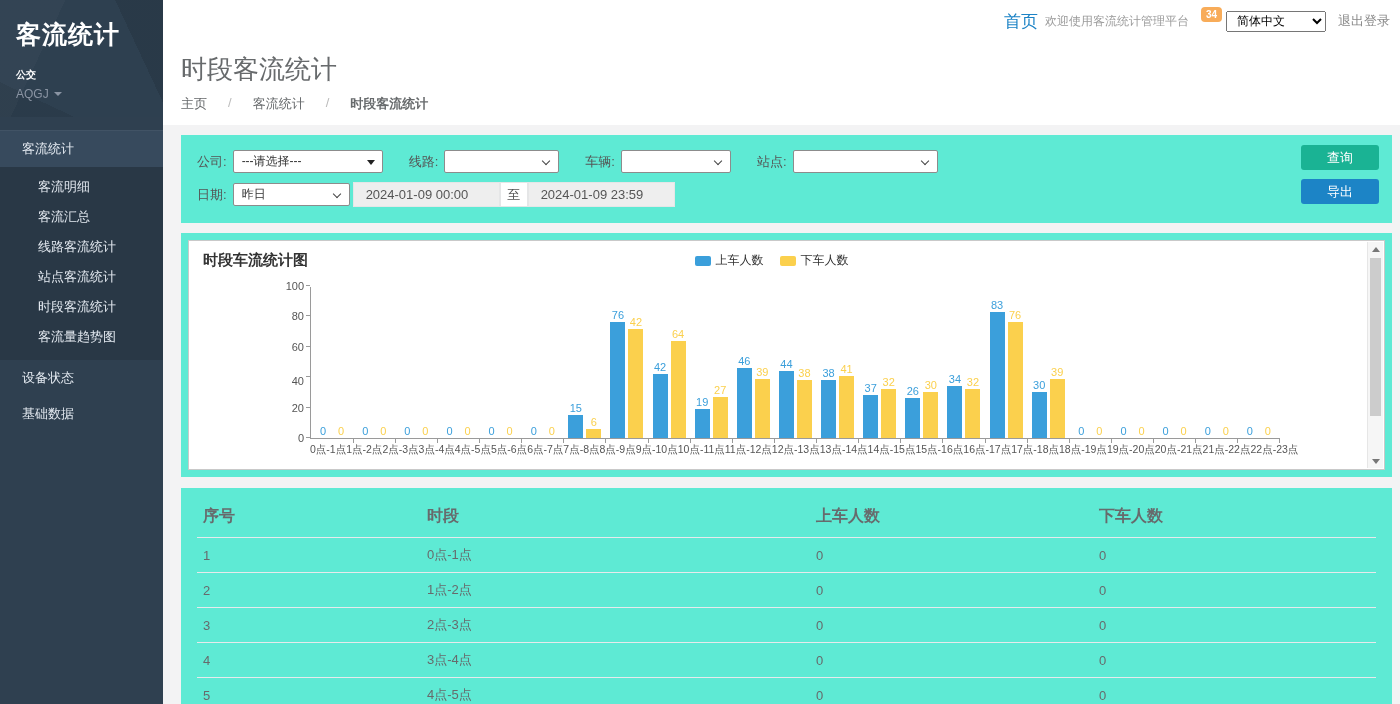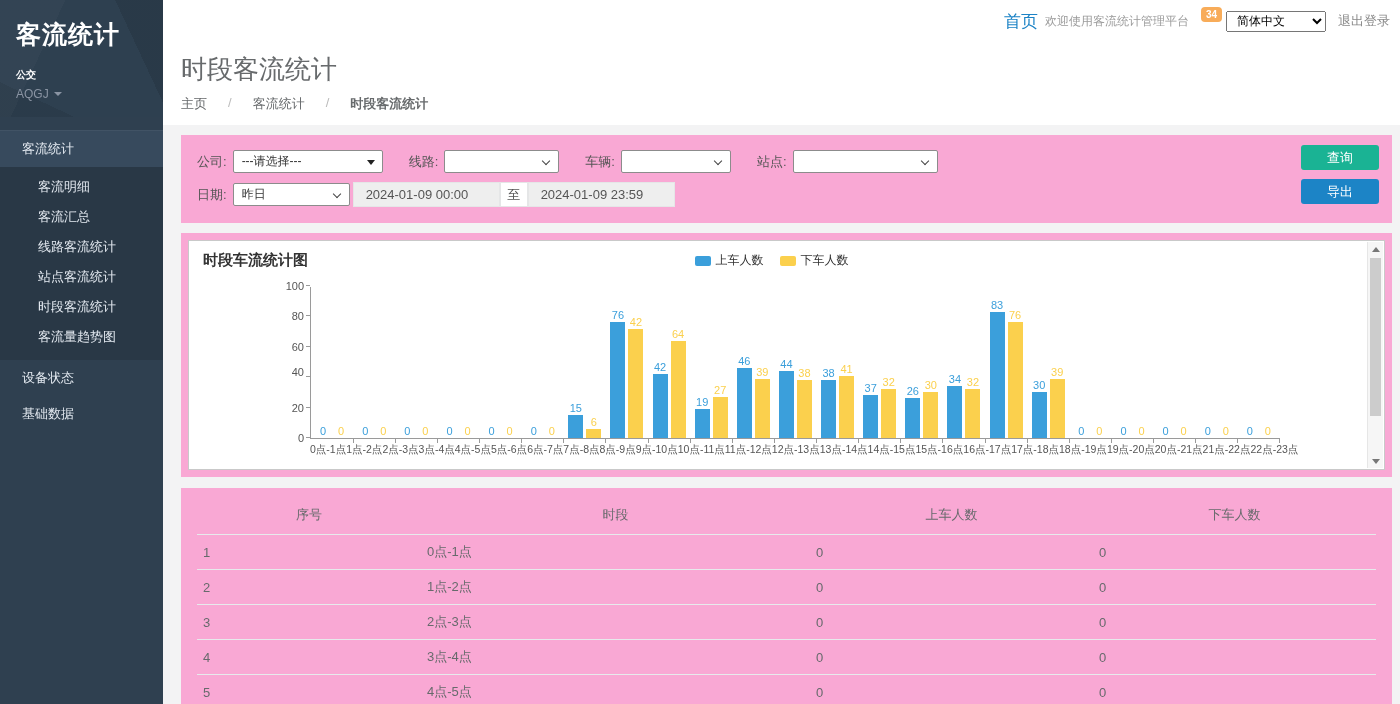--- a/index.html
+++ b/index.html
@@ -34,21 +34,21 @@
   .logout { color:#888; font-size:13px; cursor:pointer; }
 
   .heading { background:#fff; padding:10px 0 12px 18px; flex:0 0 auto; }
   .page-title { font-size:26px; font-weight:normal; color:#676a6c; }
   .breadcrumb { margin-top:8px; font-size:13px; color:#676a6c; display:flex; gap:21px; align-items:flex-start; }
   .crumb { cursor:pointer; }
   .crumb.last { font-weight:bold; cursor:default; }
   .crumb-sep { color:#bbb; }
 
   .content { padding:10px 8px 0 18px; flex:1; overflow:hidden; }
-  .panel { background:#f9a8d4; }
+  .panel { background:#5eead4; }
 
   
   .filter-panel { position:relative; padding:15px 16px 16px; }
   .filter-row { display:flex; align-items:center; font-size:13px; color:#555; }
   .filter-row + .filter-row { margin-top:9px; }
   .f-label { margin-right:6px; white-space:nowrap; }
   .sel { position:relative; background:#fff; border:1px solid #8c8c8c; border-radius:2px; height:23px;
          display:flex; align-items:center; padding:0 20px 0 8px; font-size:12px; color:#333; cursor:pointer; margin-right:26px; }
   .sel .tri { position:absolute; right:7px; top:9px; width:0; height:0;
          border-left:4px solid transparent; border-right:4px solid transparent; border-top:5px solid #222; }
@@ -88,21 +88,21 @@
   .vscroll { position:absolute; top:1px; right:1px; bottom:1px; width:16px; background:#f6f6f6; border-left:1px solid #e6e6e6; }
   .sarrow { position:absolute; left:0; right:0; height:14px; display:flex; align-items:center; justify-content:center; cursor:pointer; }
   .sarrow.up { top:0; } .sarrow.down { bottom:0; }
   .tri-up { width:0; height:0; border-left:4px solid transparent; border-right:4px solid transparent; border-bottom:5px solid #777; }
   .tri-dn { width:0; height:0; border-left:4px solid transparent; border-right:4px solid transparent; border-top:5px solid #777; }
   .sthumb { position:absolute; left:2px; right:2px; top:16px; height:158px; background:#cccccc; cursor:pointer; }
 
   
   .table-panel { margin-top:11px; padding:8px 16px 20px; }
   table { width:100%; border-collapse:collapse; table-layout:fixed; }
-  th { font-size:13px; color:#676a6c; text-align:center; font-weight:normal; padding:10px 6px; border-bottom:1px solid #e7eaec; }
+  th { font-size:16px; color:#676a6c; text-align:left; font-weight:bold; padding:10px 6px; border-bottom:1px solid #e7eaec; }
   td { font-size:13px; color:#676a6c; padding:8px 6px; border-bottom:1px solid #e7eaec; }
   th.c1,td.c1{width:19%} th.c2,td.c2{width:33%} th.c3,td.c3{width:24%} th.c4,td.c4{width:24%}
 </style>
 </head>
 <body>
 
 <div id="sidebar">
   <div class="logo-area">
     <div class="logo">客流统计</div>
     <div class="org">公交</div>
@@ -199,21 +199,21 @@
               <span class="swatch" style="background: rgb(251, 208, 77);"></span>
               <span>下车人数</span>
             </span>
           </div>
         <div class="chart-area">
           <div class="plot">
               <div class="ylabel" style="left: -41px; bottom: -6px;">0</div>
               <div class="ytickmark" style="bottom: 0px;"></div>
               <div class="ylabel" style="left: -41px; bottom: 24.4px;">20</div>
               <div class="ytickmark" style="bottom: 30.4px;"></div>
-              <div class="ylabel" style="left: -41px; bottom: 60px;">40</div>
+              <div class="ylabel" style="left: -41px; bottom: 51px;">40</div>
               <div class="ytickmark" style="bottom: 60.8px;"></div>
               <div class="ylabel" style="left: -41px; bottom: 85.2px; margin-top: 21px;">60</div>
               <div class="ytickmark" style="bottom: 91.2px;"></div>
               <div class="ylabel" style="left: -41px; bottom: 115.6px;">80</div>
               <div class="ytickmark" style="bottom: 121.6px;"></div>
               <div class="ylabel" style="left: -41px; bottom: 146px;">100</div>
               <div class="ytickmark" style="bottom: 152px;"></div>
               <div class="group">
                 <div class="bcol">
                   <div class="bval" style="color: rgb(59, 159, 219);">0</div>

